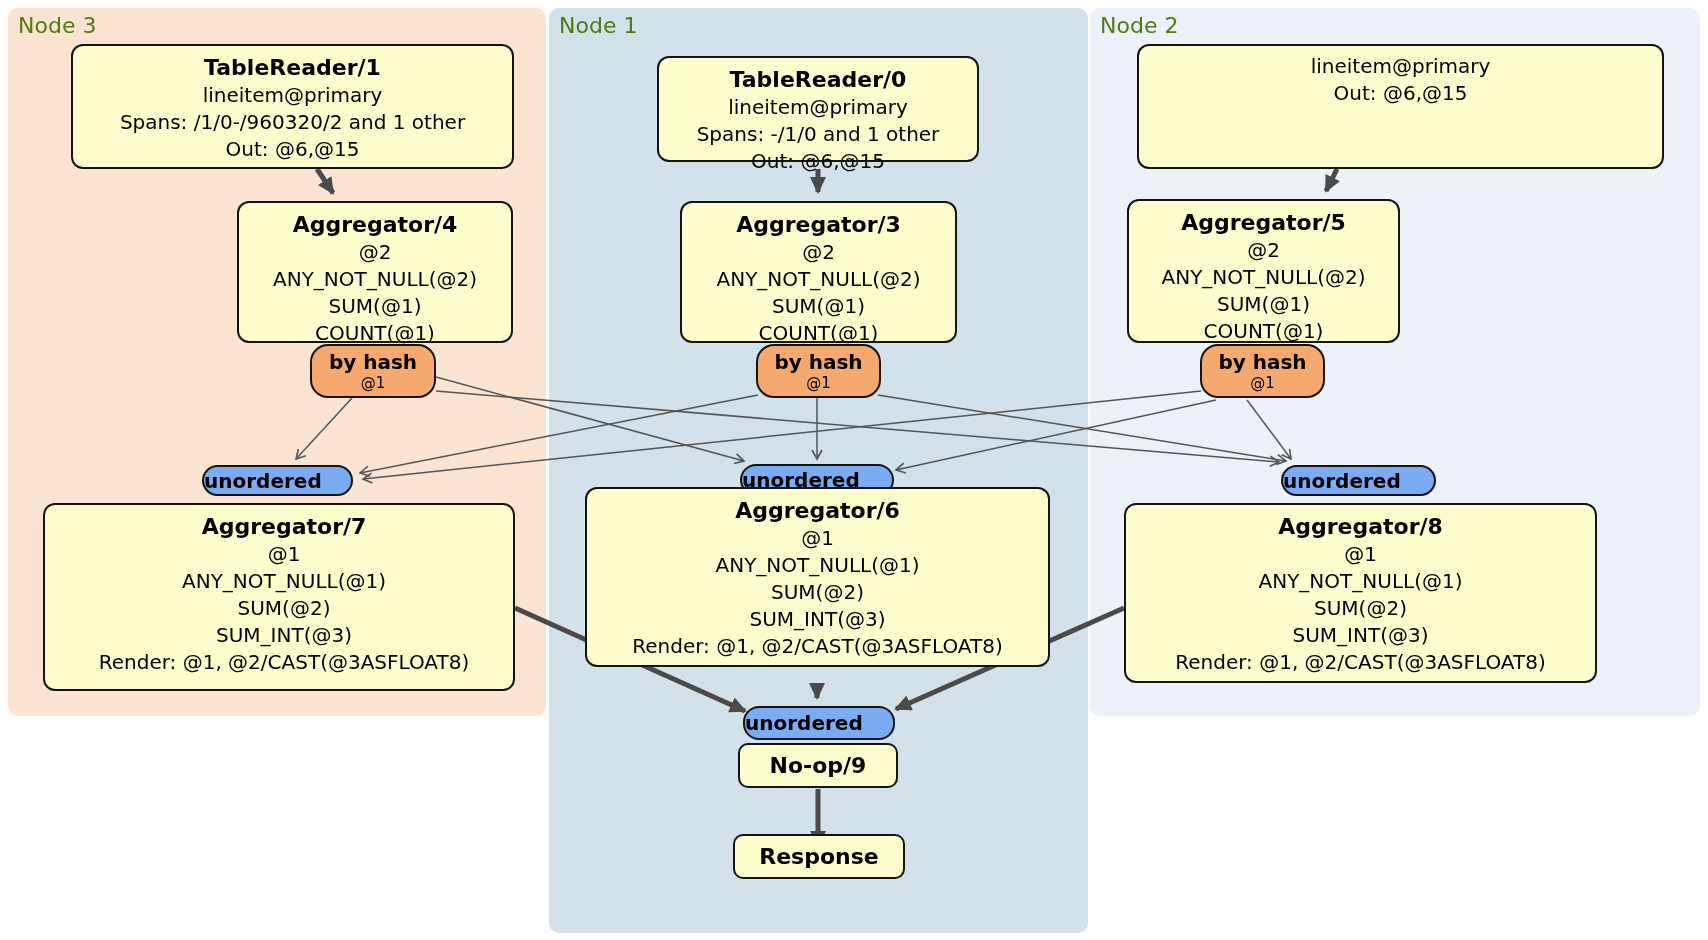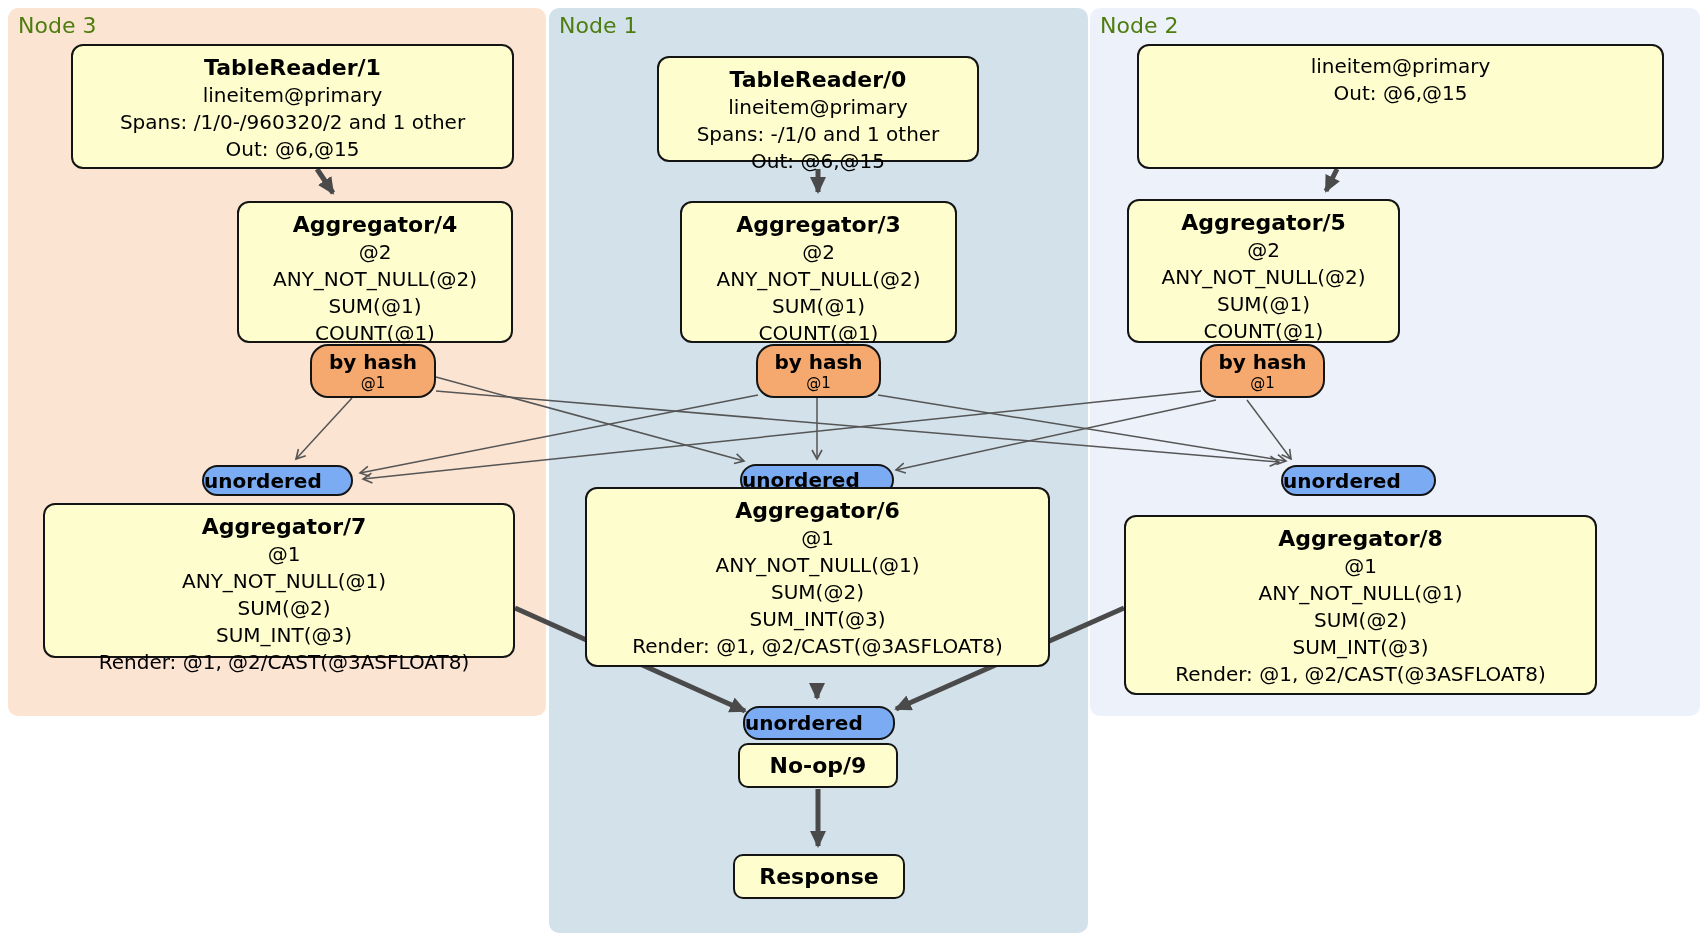--- a/index.html
+++ b/index.html
@@ -137,46 +137,46 @@
   </div>
   <div class="router" style="left:1200px;top:344px;width:125px;height:54px;">
     <div class="router-label">by hash</div>
     <div class="router-sub">@1</div>
   </div>
 
   <div class="sync" style="left:202px;top:465px;width:151px;height:31px;">unordered</div>
   <div class="sync" style="left:740px;top:464px;width:154px;height:32px;">unordered</div>
   <div class="sync" style="left:1281px;top:465px;width:155px;height:31px;">unordered</div>
 
-  <div class="proc" style="left:43px;top:503px;width:472px;height:155px;padding-left:10px;">
+  <div class="proc" style="left:43px;top:503px;width:472px;height:188px;padding-left:10px;">
     <div class="proc-title">Aggregator/7</div>
     <div class="proc-line">@1</div>
     <div class="proc-line">ANY_NOT_NULL(@1)</div>
     <div class="proc-line">SUM(@2)</div>
     <div class="proc-line">SUM_INT(@3)</div>
     <div class="proc-line">Render: @1, @2/CAST(@3ASFLOAT8)</div>
   </div>
 
   <div class="proc" style="left:585px;top:487px;width:465px;height:180px;">
     <div class="proc-title">Aggregator/6</div>
     <div class="proc-line">@1</div>
     <div class="proc-line">ANY_NOT_NULL(@1)</div>
     <div class="proc-line">SUM(@2)</div>
     <div class="proc-line">SUM_INT(@3)</div>
     <div class="proc-line">Render: @1, @2/CAST(@3ASFLOAT8)</div>
   </div>
 
-  <div class="proc" style="left:1124px;top:503px;width:473px;height:180px;margin-top:12px;">
+  <div class="proc" style="left:1124px;top:503px;width:473px;height:180px;">
     <div class="proc-title">Aggregator/8</div>
     <div class="proc-line">@1</div>
     <div class="proc-line">ANY_NOT_NULL(@1)</div>
     <div class="proc-line">SUM(@2)</div>
     <div class="proc-line">SUM_INT(@3)</div>
     <div class="proc-line">Render: @1, @2/CAST(@3ASFLOAT8)</div>
   </div>
 
   <div class="sync" style="left:743px;top:706px;width:152px;height:34px;line-height:30px;">unordered</div>
 
   <div class="term" style="left:738px;top:743px;width:160px;height:45px;line-height:42px;">No-op/9</div>
 
-  <div class="term" style="left:733px;top:854px;width:172px;height:45px;line-height:42px;">Response</div>
+  <div class="term" style="left:733px;top:834px;width:172px;height:45px;line-height:42px;">Response</div>
 
 </div>
 
 </body></html>

